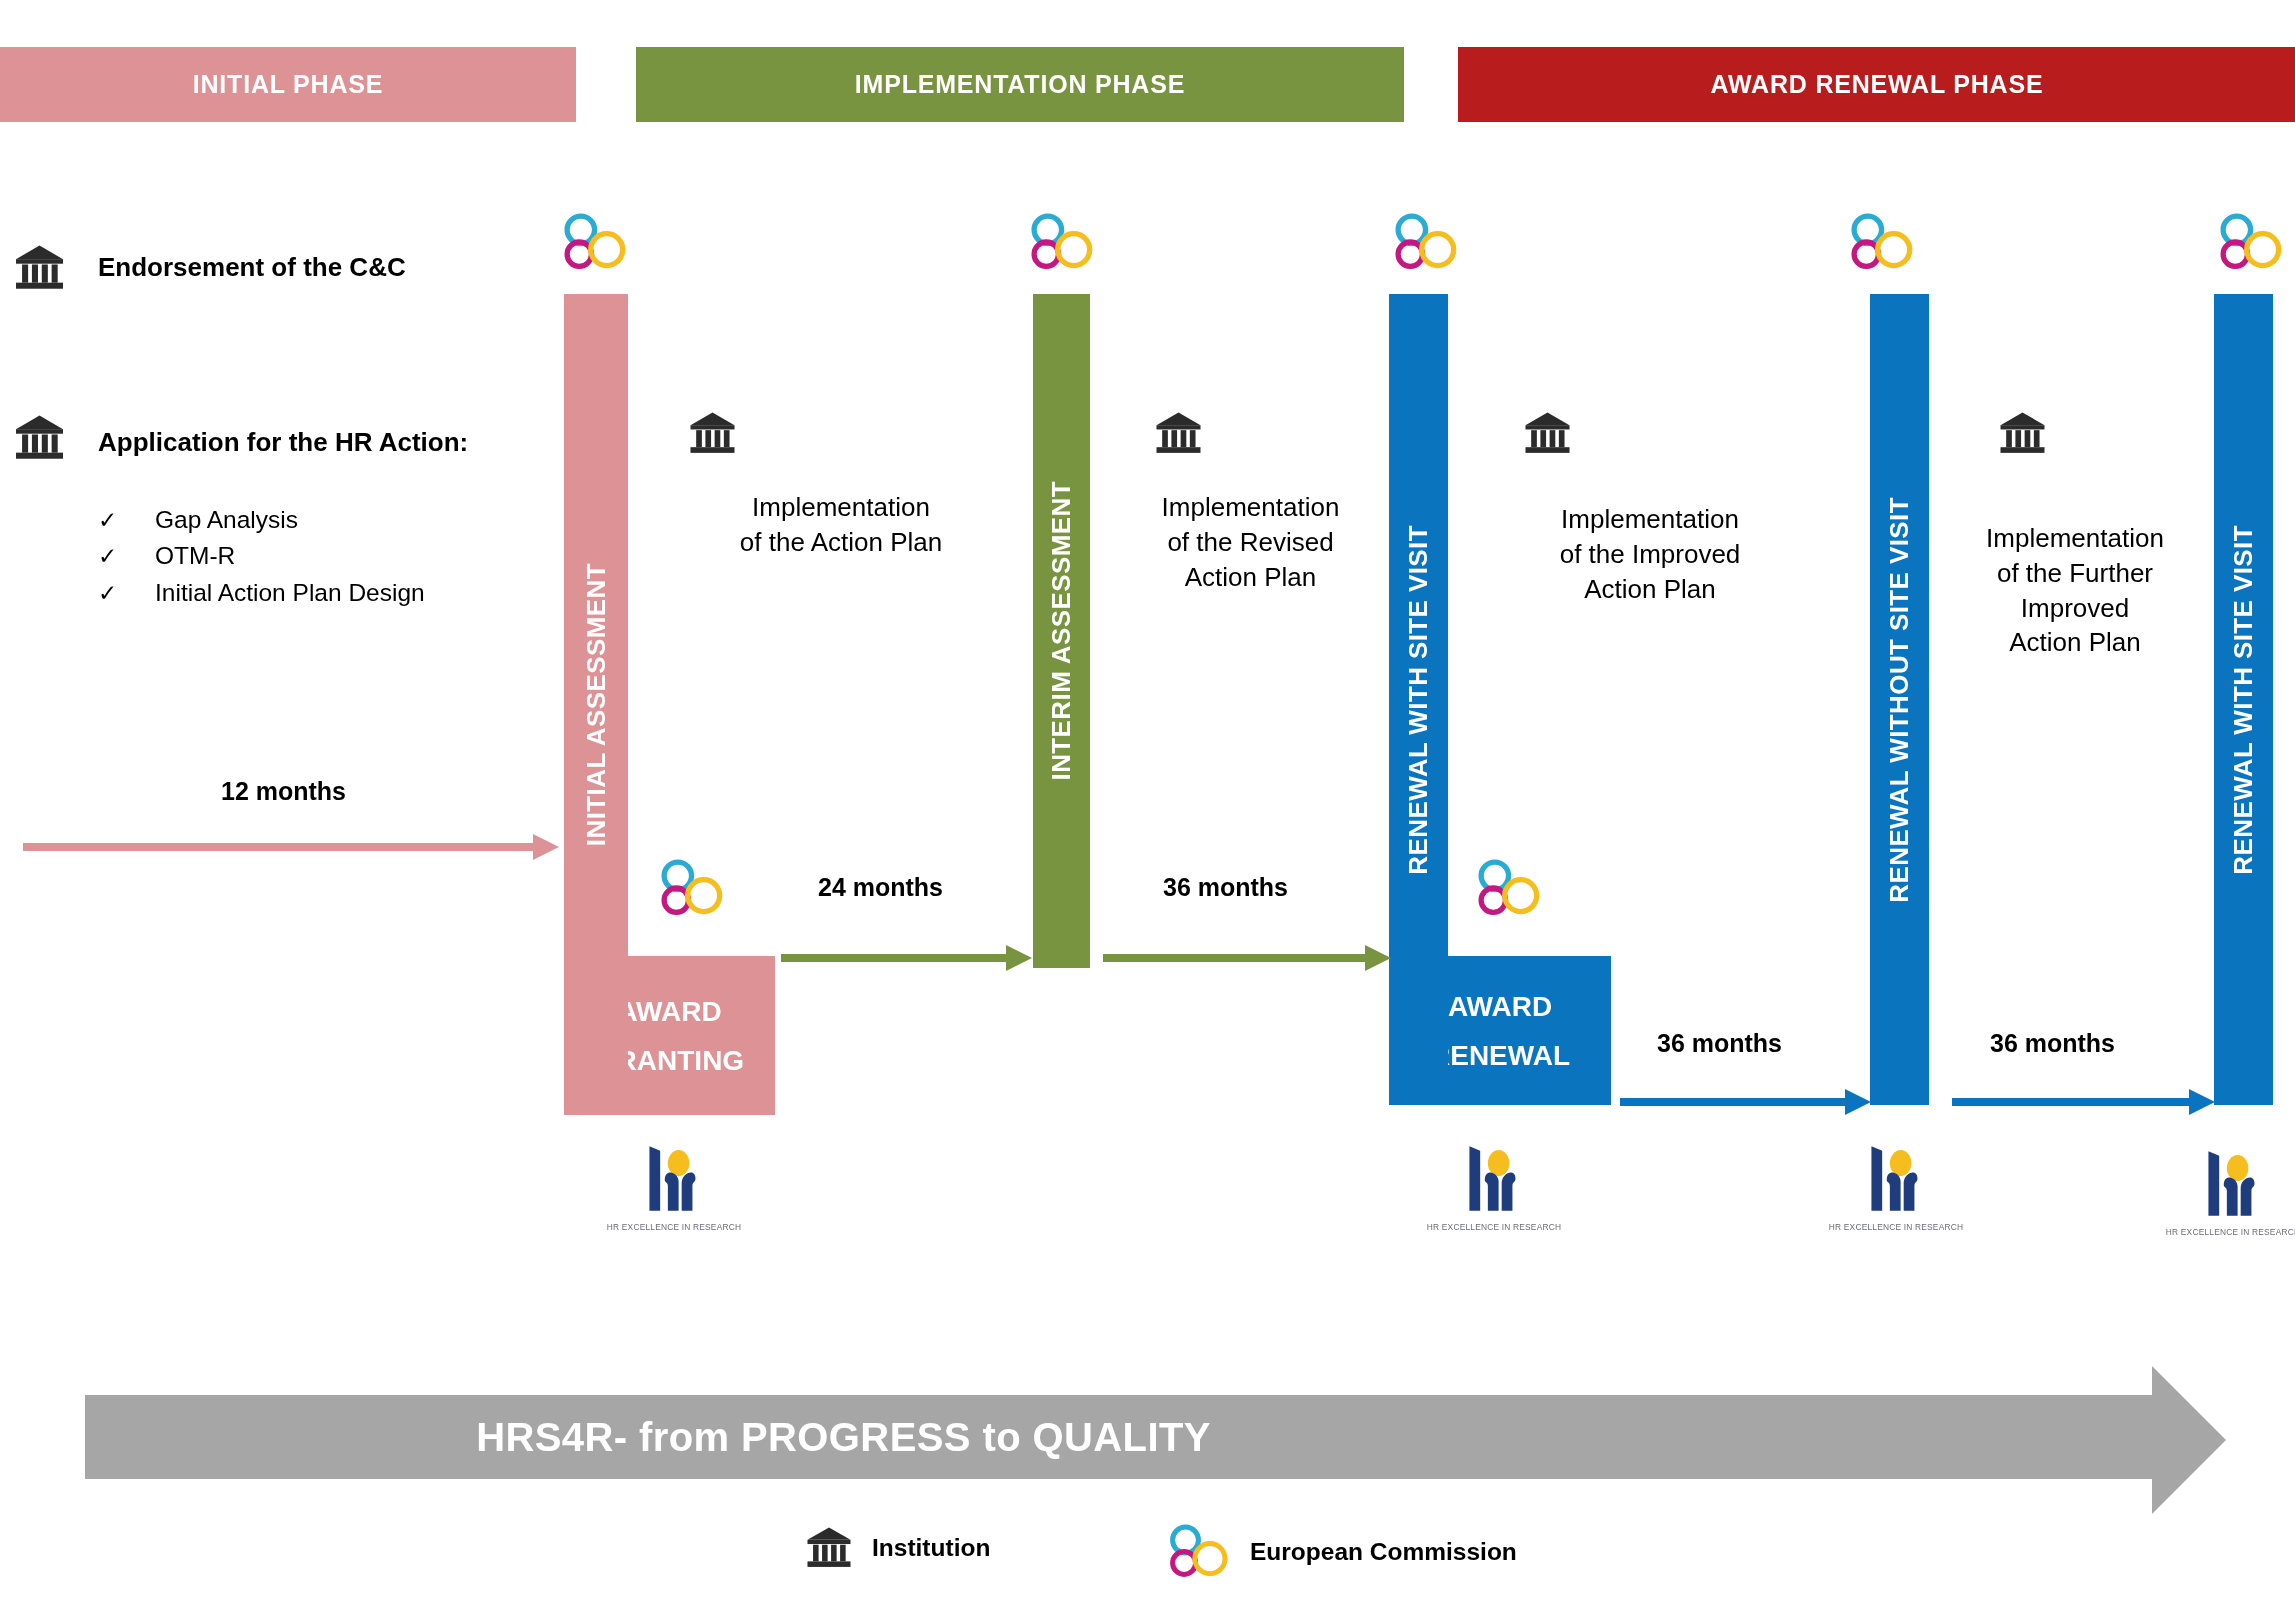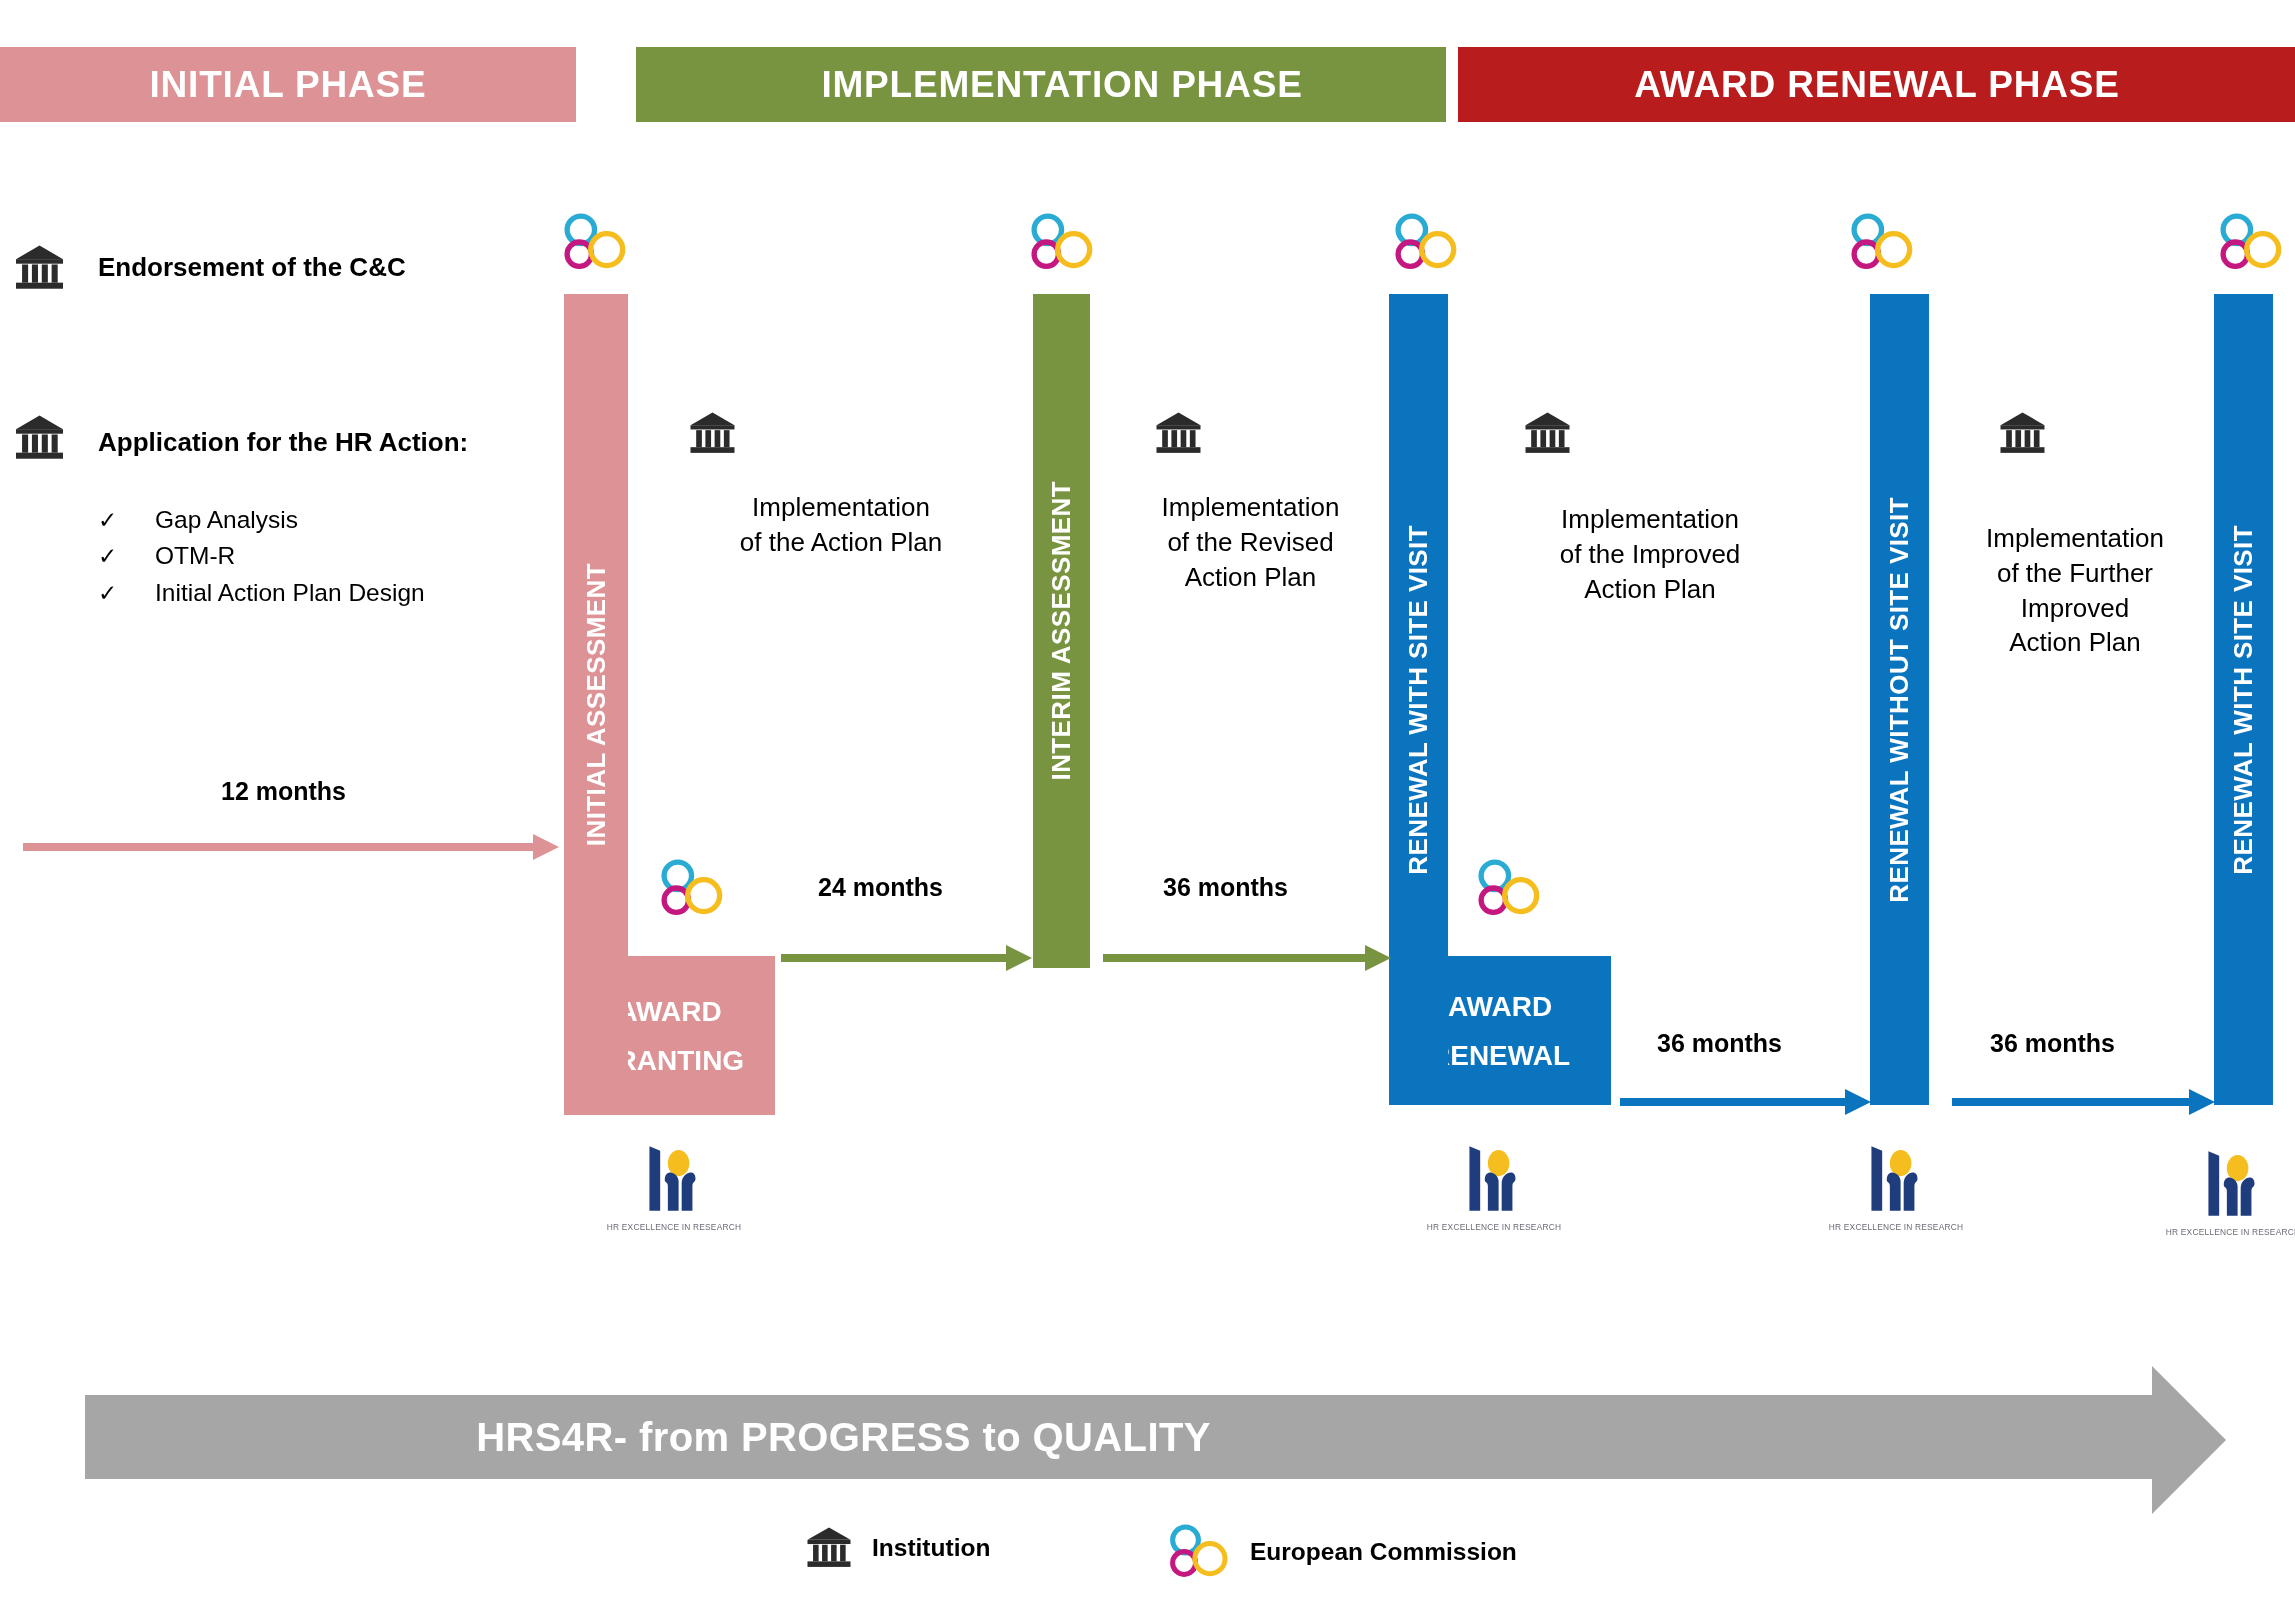--- a/index.html
+++ b/index.html
@@ -6,24 +6,24 @@
   body{
     font-family:"Liberation Sans", sans-serif;
     width:2295px;height:1622px;position:relative;overflow:hidden;
   }
   .abs{position:absolute;}
 
   
   .phase-banner{
     position:absolute;top:47px;height:75px;
     display:flex;align-items:center;justify-content:center;
-    color:#ffffff;font-weight:bold;font-size:37px;letter-spacing:0.8px;
+    color:#ffffff;font-weight:bold;font-size:25px;letter-spacing:0.8px;
   }
   #phase-initial{left:0px;width:576px;background:#DD9396;}
-  #phase-impl{left:636px;width:768px;background:#789440;padding-left:42px;}
+  #phase-impl{left:636px;width:768px;background:#789440;}
   #phase-renewal{left:1458px;width:838px;background:#b91c1c;}
 
   
   .vbar{
     position:absolute;
     display:flex;align-items:center;justify-content:center;
   }
   .vbar span{
     writing-mode:vertical-rl;transform:rotate(180deg);
     color:#ffffff;font-weight:bold;font-size:26px;letter-spacing:0.4px;

